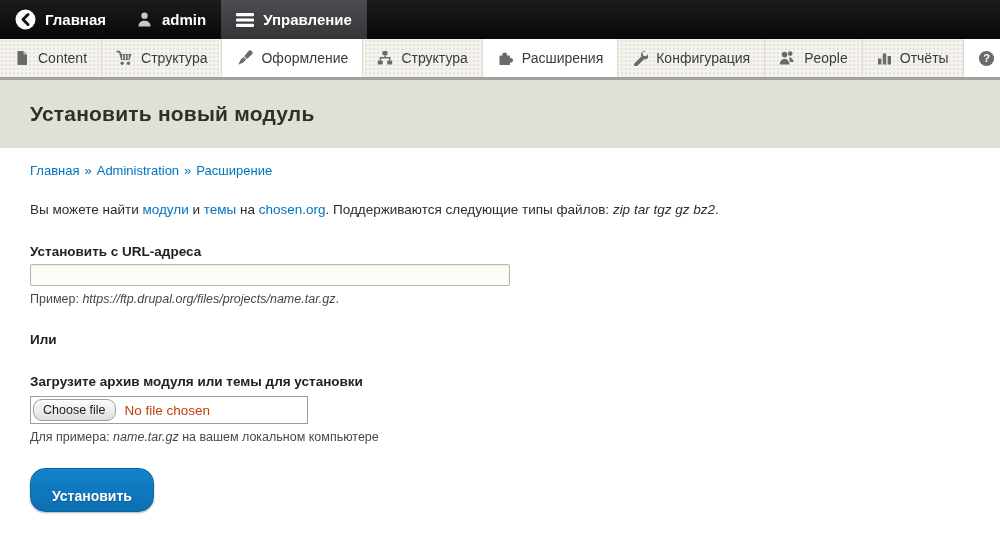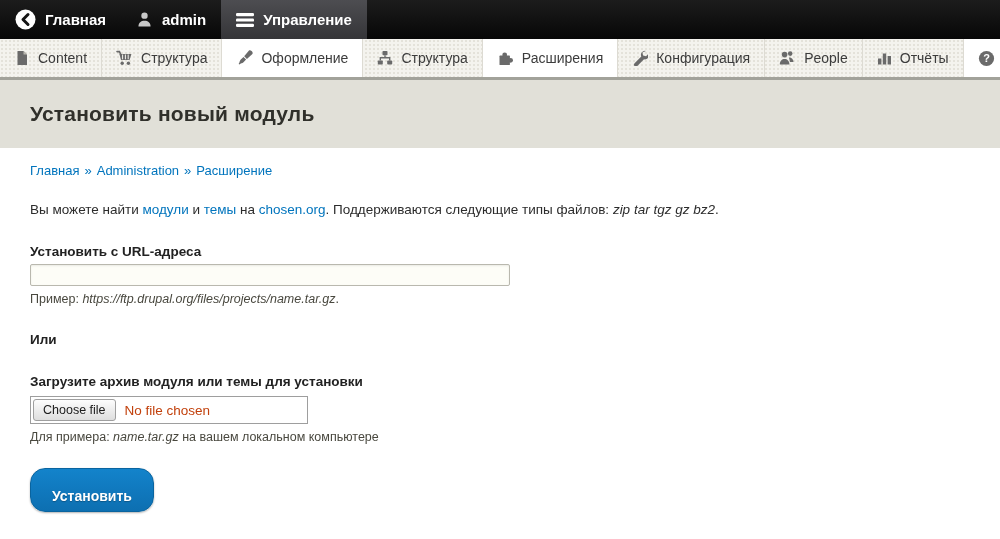--- a/index.html
+++ b/index.html
@@ -73,21 +73,21 @@
 
   .or-label { margin-top:26px; font-size:13.5px; font-weight:bold; color:#222; }
 
   .file-widget {
     margin-top:7px; width:278px; height:28px;
     border:1px solid #9e9e9e; background:#fff;
     display:flex; align-items:center; padding:0 2px; cursor:pointer;
   }
   .file-button {
     flex:none; font-size:12.5px; color:#1c1c1c;
-    border:1px solid #9f9f9f; border-radius:3px;
+    border:1px solid #9f9f9f; border-radius:9px;
     background:linear-gradient(#fdfdfd,#dedede);
     padding:3px 9px; cursor:pointer;
     font-family:"Liberation Sans","DejaVu Sans",sans-serif;
   }
   .file-status { margin-left:9px; font-size:13.5px; color:#c2410c; }
 
   .submit-button {
     margin:24px 0 0 0; display:inline-block;
     background:linear-gradient(#1383cb,#0d6fb1);
     border:1px solid #0a649f; border-radius:15px;

